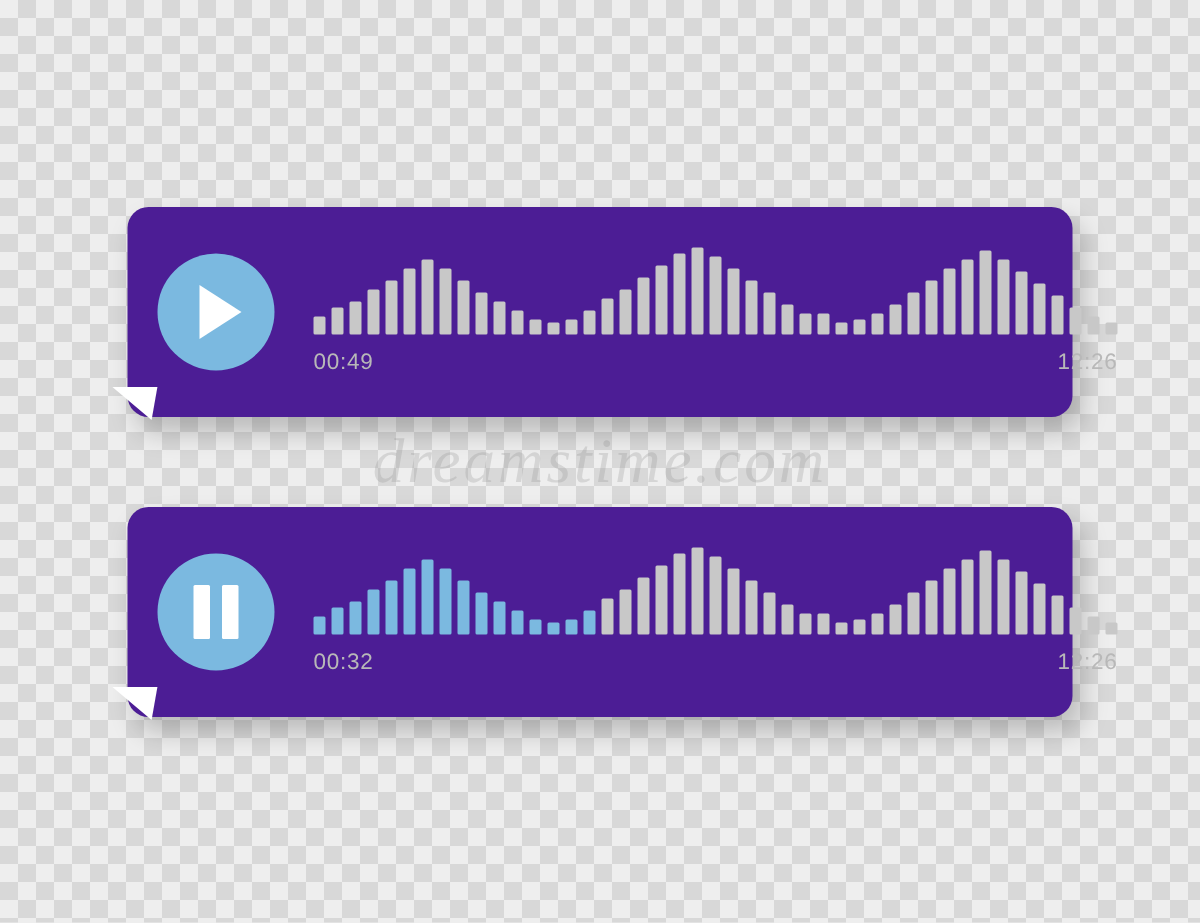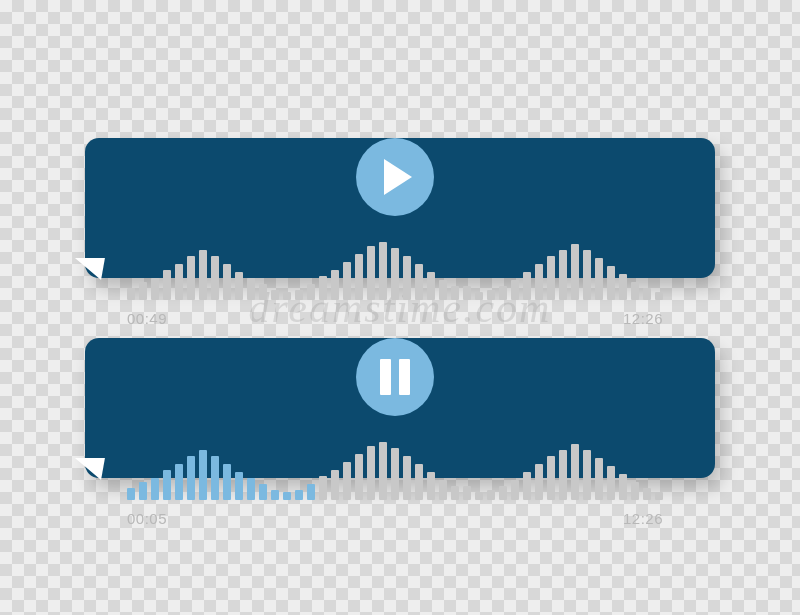--- a/index.html
+++ b/index.html
@@ -31,29 +31,28 @@
       font-style: italic;
       font-family: Georgia, serif;
       color: rgba(140,140,140,0.25);
       pointer-events: none;
       white-space: nowrap;
       letter-spacing: 2px;
     }
     .bubble {
       width: 630px;
       height: 140px;
-      background: #0c4a6e;
+      background: #4c1d95;
       border-radius: 14px;
       position: relative;
       box-shadow: 6px 10px 18px rgba(0,0,0,0.22);
       display: flex;
       align-items: center;
       padding: 0 30px 0 20px;
       gap: 26px;
-      flex-direction: column;
     }
     .bubble::after {
       content: "";
       position: absolute;
       bottom: -2px;
       left: -12px;
       width: 0;
       height: 0;
       border-style: solid;
       border-width: 0 30px 22px 0;
@@ -230,17 +229,17 @@
         <div class="bar" style="height: 56px;"></div>
         <div class="bar" style="height: 50px;"></div>
         <div class="bar" style="height: 42px;"></div>
         <div class="bar" style="height: 34px;"></div>
         <div class="bar" style="height: 26px;"></div>
         <div class="bar" style="height: 18px;"></div>
         <div class="bar" style="height: 12px;"></div>
         <div class="bar" style="height: 8px;"></div>
       </div>
     <div class="times">
-      <span>00:05</span>
+      <span>00:32</span>
       <span>12:26</span>
     </div>
   </div>
 </div>
 
 </body></html>

